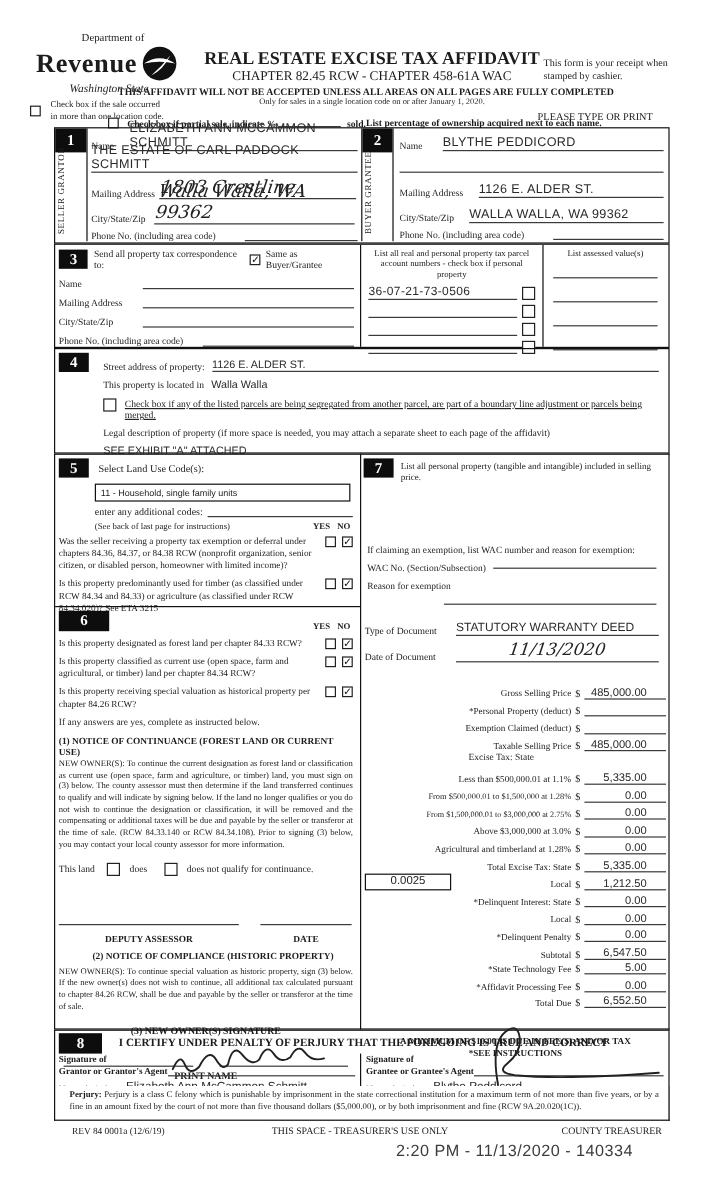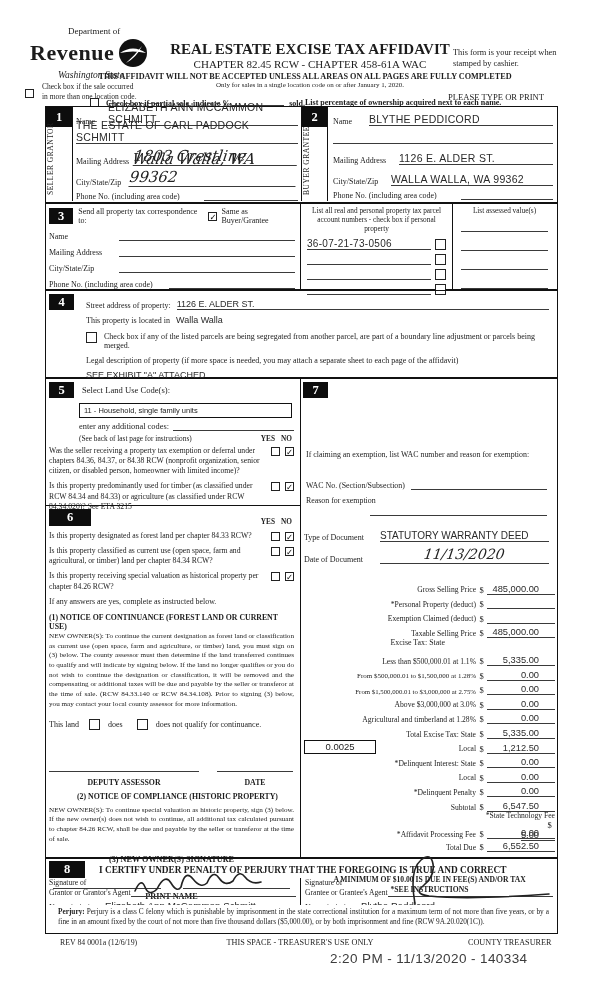--- a/index.html
+++ b/index.html
@@ -26,21 +26,21 @@
   .box { border:1.6px solid #111; }
   .fieldrow { display:flex; align-items:flex-end; }
   .fieldrow .ul { flex:1; }
   .qrow { display:flex; align-items:flex-start; margin-bottom:5px; }
   .qrow .qt { flex:1; font-size:7.7px; line-height:1.32; padding-right:6px; }
   .qrow .cb { margin-left:5px; margin-top:1px; }
   .taxrow { display:flex; align-items:flex-end; height:14.6px; }
   .taxrow .tl { width:172px; text-align:right; font-size:7.6px; line-height:1.1;font-family:Liberation Serif, serif; }
   .taxrow .ds { width:11px; text-align:center; font-size:8.5px; }
   .taxrow .tval { flex:1; border-bottom:1px solid #3a3a3a; text-align:right; font-family:"Liberation Sans",sans-serif; font-size:9.3px; padding-right:16px; color:#2a2a2a; }
-  .sigl { font-size:7.6px; font-weight:normal; line-height:1.25; }
+  .sigl { font-size:7.6px; font-weight:bold; line-height:1.25; }
   svg.scrawl path { fill:none; stroke:#222; stroke-width:1.6; stroke-linecap:round; }
 </style>
 </head>
 <body>
 
 <div id="page">
 
   <div class="abs" style="left:30px;top:26px;width:160px;">
     <div style="font-size:9px;padding-left:38px;">Department of</div>
     <div style="display:flex;align-items:center;">
@@ -202,21 +202,21 @@
       <span class="numbox" style="width:25px;height:16px;line-height:16px;">4</span>
       <span class="lbl" style="margin-left:12px;">Street address of property:</span>
       <span class="ul typed-sm" style="flex:1;margin-left:6px;">1126 E. ALDER ST.</span>
     </div>
     <div style="display:flex;align-items:flex-end;margin-top:5px;padding-left:37px;">
       <span class="lbl">This property is located in</span>
       <span class="typed-sm" style="margin-left:6px;">Walla Walla</span>
     </div>
     <div style="display:flex;align-items:flex-start;margin-top:7px;padding-left:37px;">
       <span class="cb big"></span>
-      <span class="lbl" style="margin-left:7px;flex:1;">Check box if any of the listed parcels are being segregated from another parcel, are part of a boundary line adjustment or parcels being merged.</span>
+      <span class="lbl" style="margin-left:7px;flex:1;text-decoration:underline;">Check box if any of the listed parcels are being segregated from another parcel, are part of a boundary line adjustment or parcels being merged.</span>
     </div>
     <div class="lbl" style="margin-top:6px;padding-left:37px;">Legal description of property (if more space is needed, you may attach a separate sheet to each page of the affidavit)</div>
     <div class="typed-sm" style="margin-top:5px;padding-left:37px;">SEE EXHIBIT "A" ATTACHED</div>
   </div>
 
   <div class="abs box" style="left:45px;top:378px;width:256px;height:480px;">
 
     <div style="padding:3px 6px 0 3px;border-bottom:1.2px solid #111;height:127px;">
       <div style="display:flex;align-items:center;">
         <span class="numbox" style="width:25px;height:16px;line-height:16px;">5</span>
@@ -297,23 +297,24 @@
       <div style="display:flex;gap:22px;margin-top:24px;padding:0 4px;">
         <div class="ul" style="flex:1;"></div>
         <div class="ul" style="flex:1;"></div>
       </div>
     </div>
   </div>
 
   <div class="abs box" style="left:300px;top:378px;width:258px;height:480px;border-left:none;">
     <div style="display:flex;align-items:flex-start;padding:3px 4px 0 3px;">
       <span class="numbox" style="width:25px;height:16px;line-height:16px;flex:none;">7</span>
+      <span style="font-size:7.5px;margin-left:6px;margin-top:2px;">List all personal property (tangible and intangible) included in selling price.</span>
     </div>
     <div style="font-size:7.9px;margin-top:52px;padding-left:6px;">If claiming an exemption, list WAC number and reason for exemption:</div>
-    <div style="display:flex;align-items:flex-end;margin-top:22px;padding:0 10px 0 6px;">
+    <div style="display:flex;align-items:center;margin-top:6px;padding:0 10px 0 6px;">
       <span style="font-size:7.9px;">WAC No. (Section/Subsection)</span>
       <span class="ul" style="flex:1;margin-left:6px;"></span>
     </div>
     <div style="display:flex;align-items:flex-end;margin-top:6px;padding:0 10px 0 6px;">
       <span style="font-size:7.9px;">Reason for exemption</span>
     </div>
     <div class="ul" style="margin:10px 10px 0 70px;height:1px;display:block;"></div>
 
     <div style="display:flex;align-items:flex-end;margin-top:14px;padding:0 8px 0 4px;">
       <span style="font-size:8px;width:76px;">Type of Document</span>
@@ -395,21 +396,21 @@
       <div class="taxrow">
           <span class="tl">*Delinquent Penalty</span>
           <span class="ds">$</span>
           <span class="tval">0.00</span>
         </div>
       <div class="taxrow">
           <span class="tl">Subtotal</span>
           <span class="ds">$</span>
           <span class="tval">6,547.50</span>
         </div>
-      <div class="taxrow" style="height:12.5px;flex-direction:column;">
+      <div class="taxrow" style="height:12.5px;">
           <span class="tl">*State Technology Fee</span>
           <span class="ds">$</span>
           <span class="tval">5.00</span>
         </div>
       <div class="taxrow">
           <span class="tl">*Affidavit Processing Fee</span>
           <span class="ds">$</span>
           <span class="tval">0.00</span>
         </div>
       <div class="taxrow" style="height:13px;">

